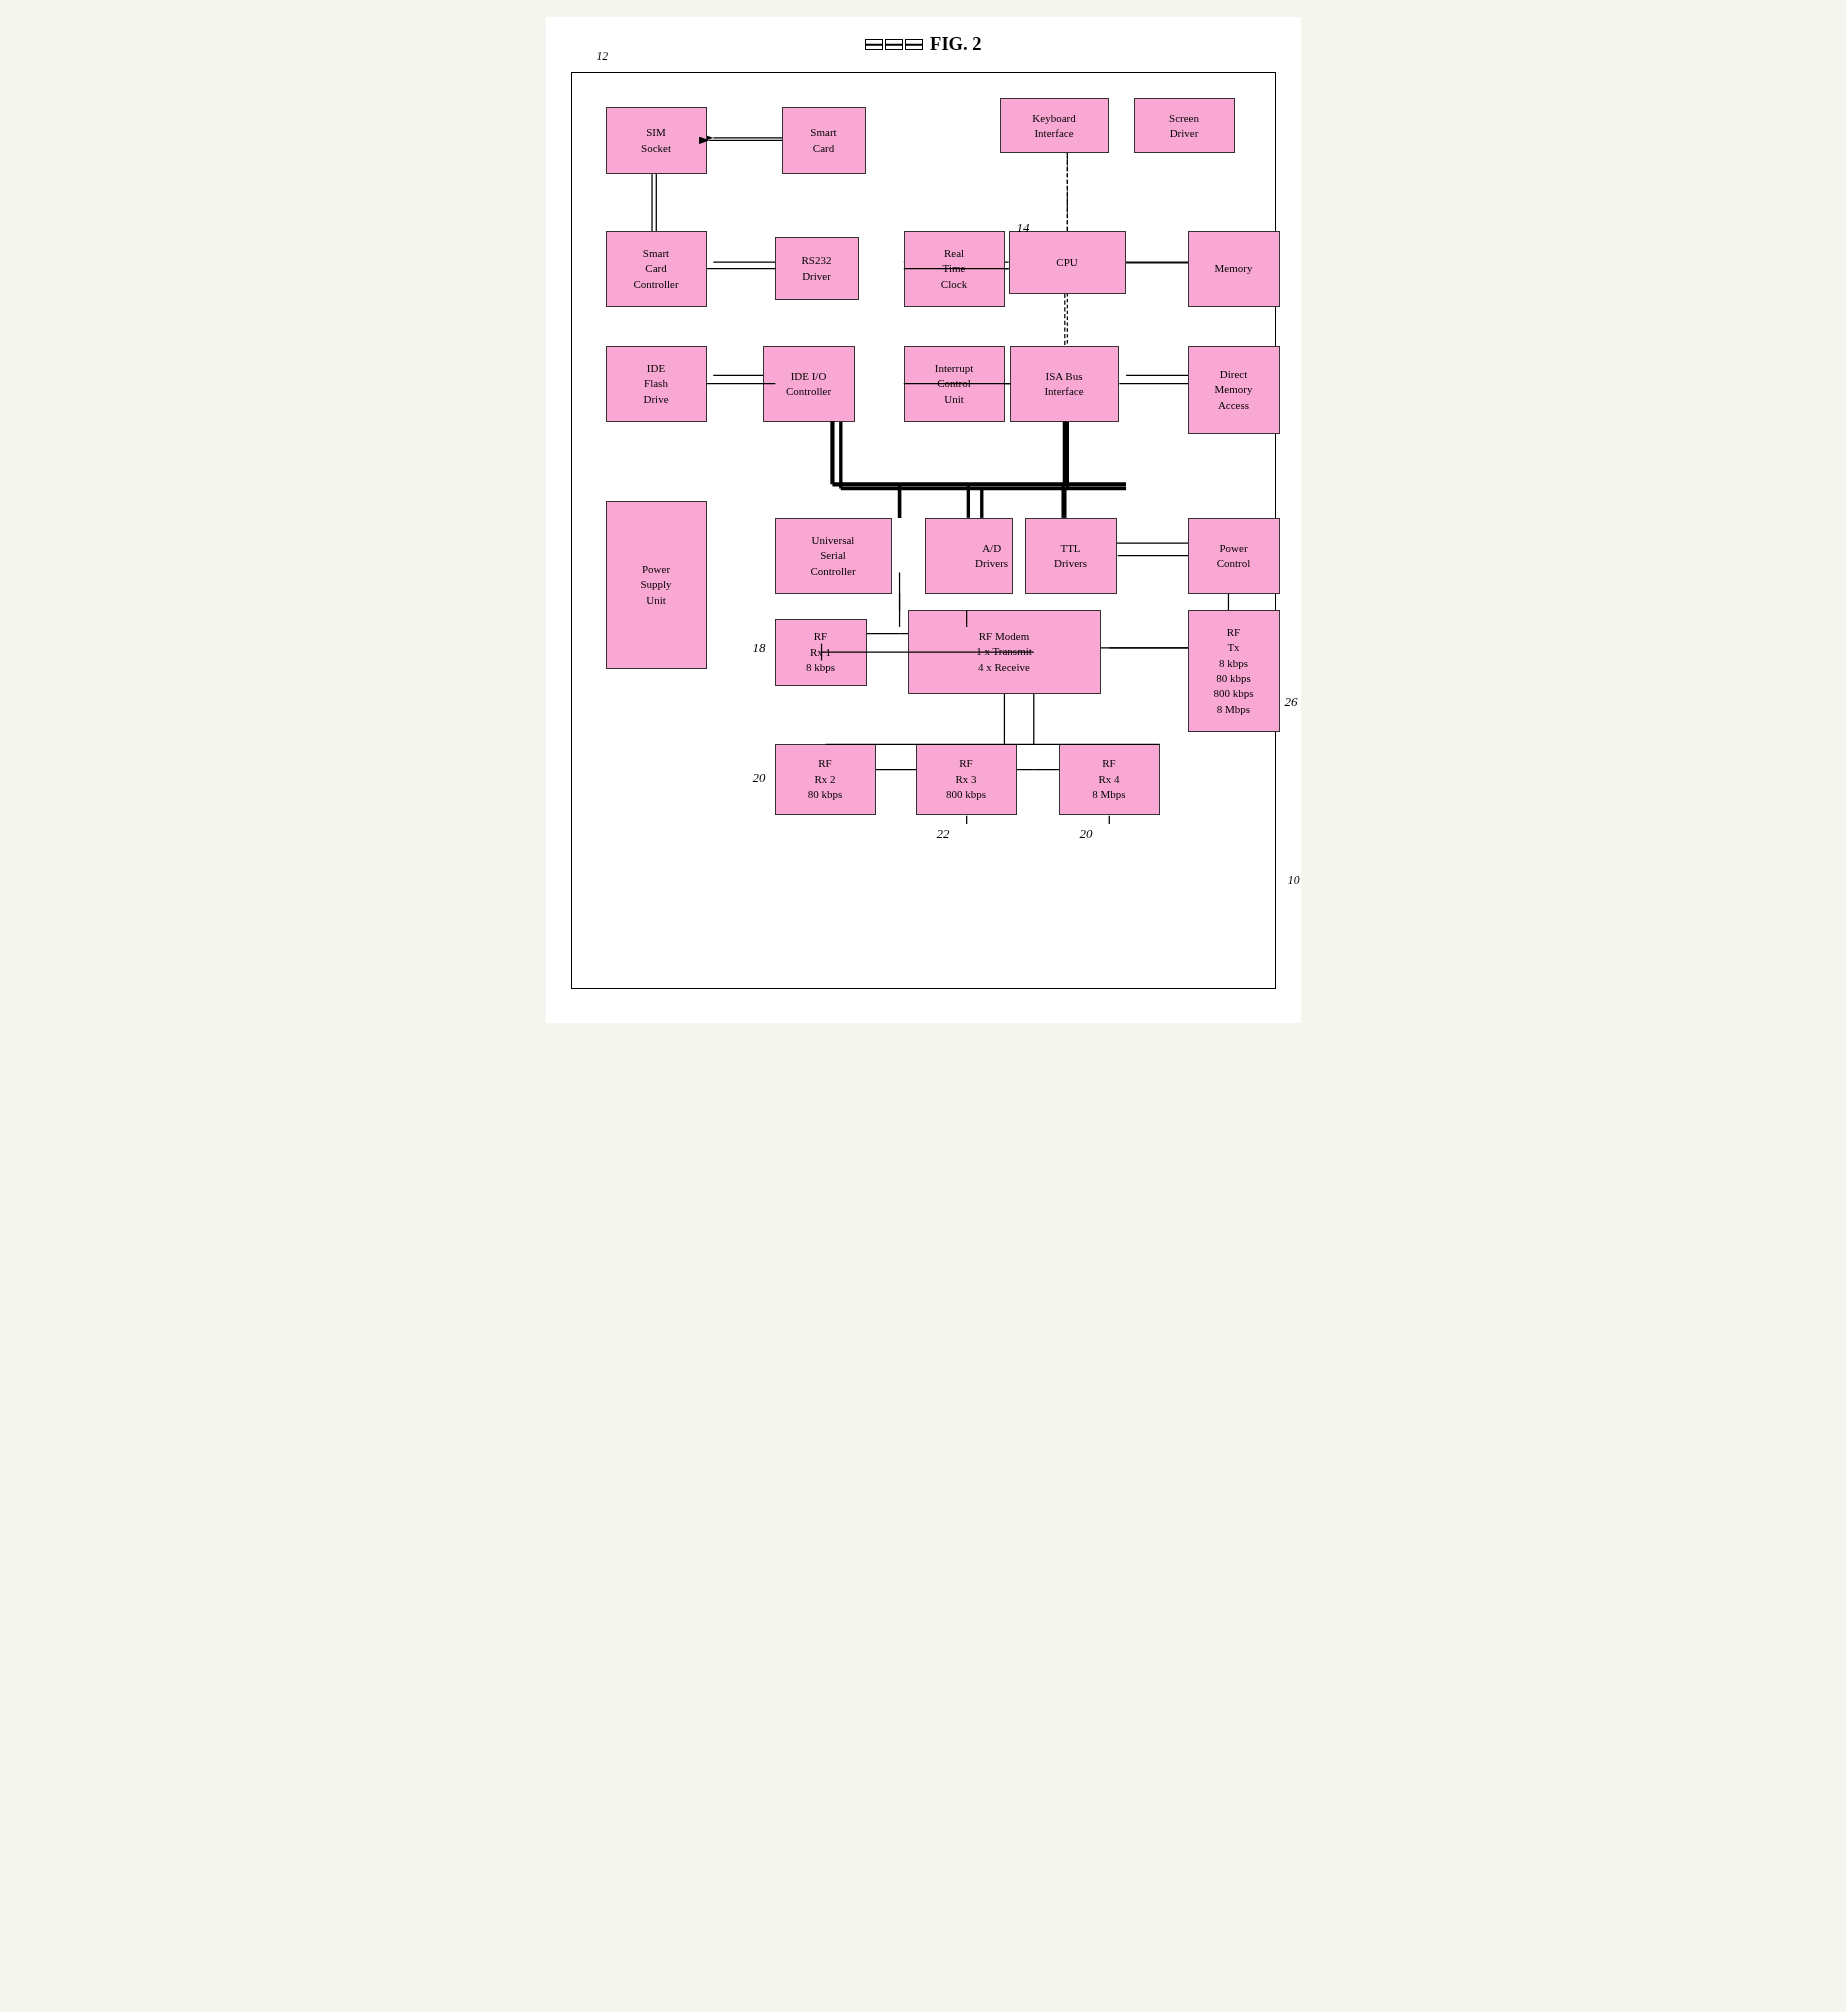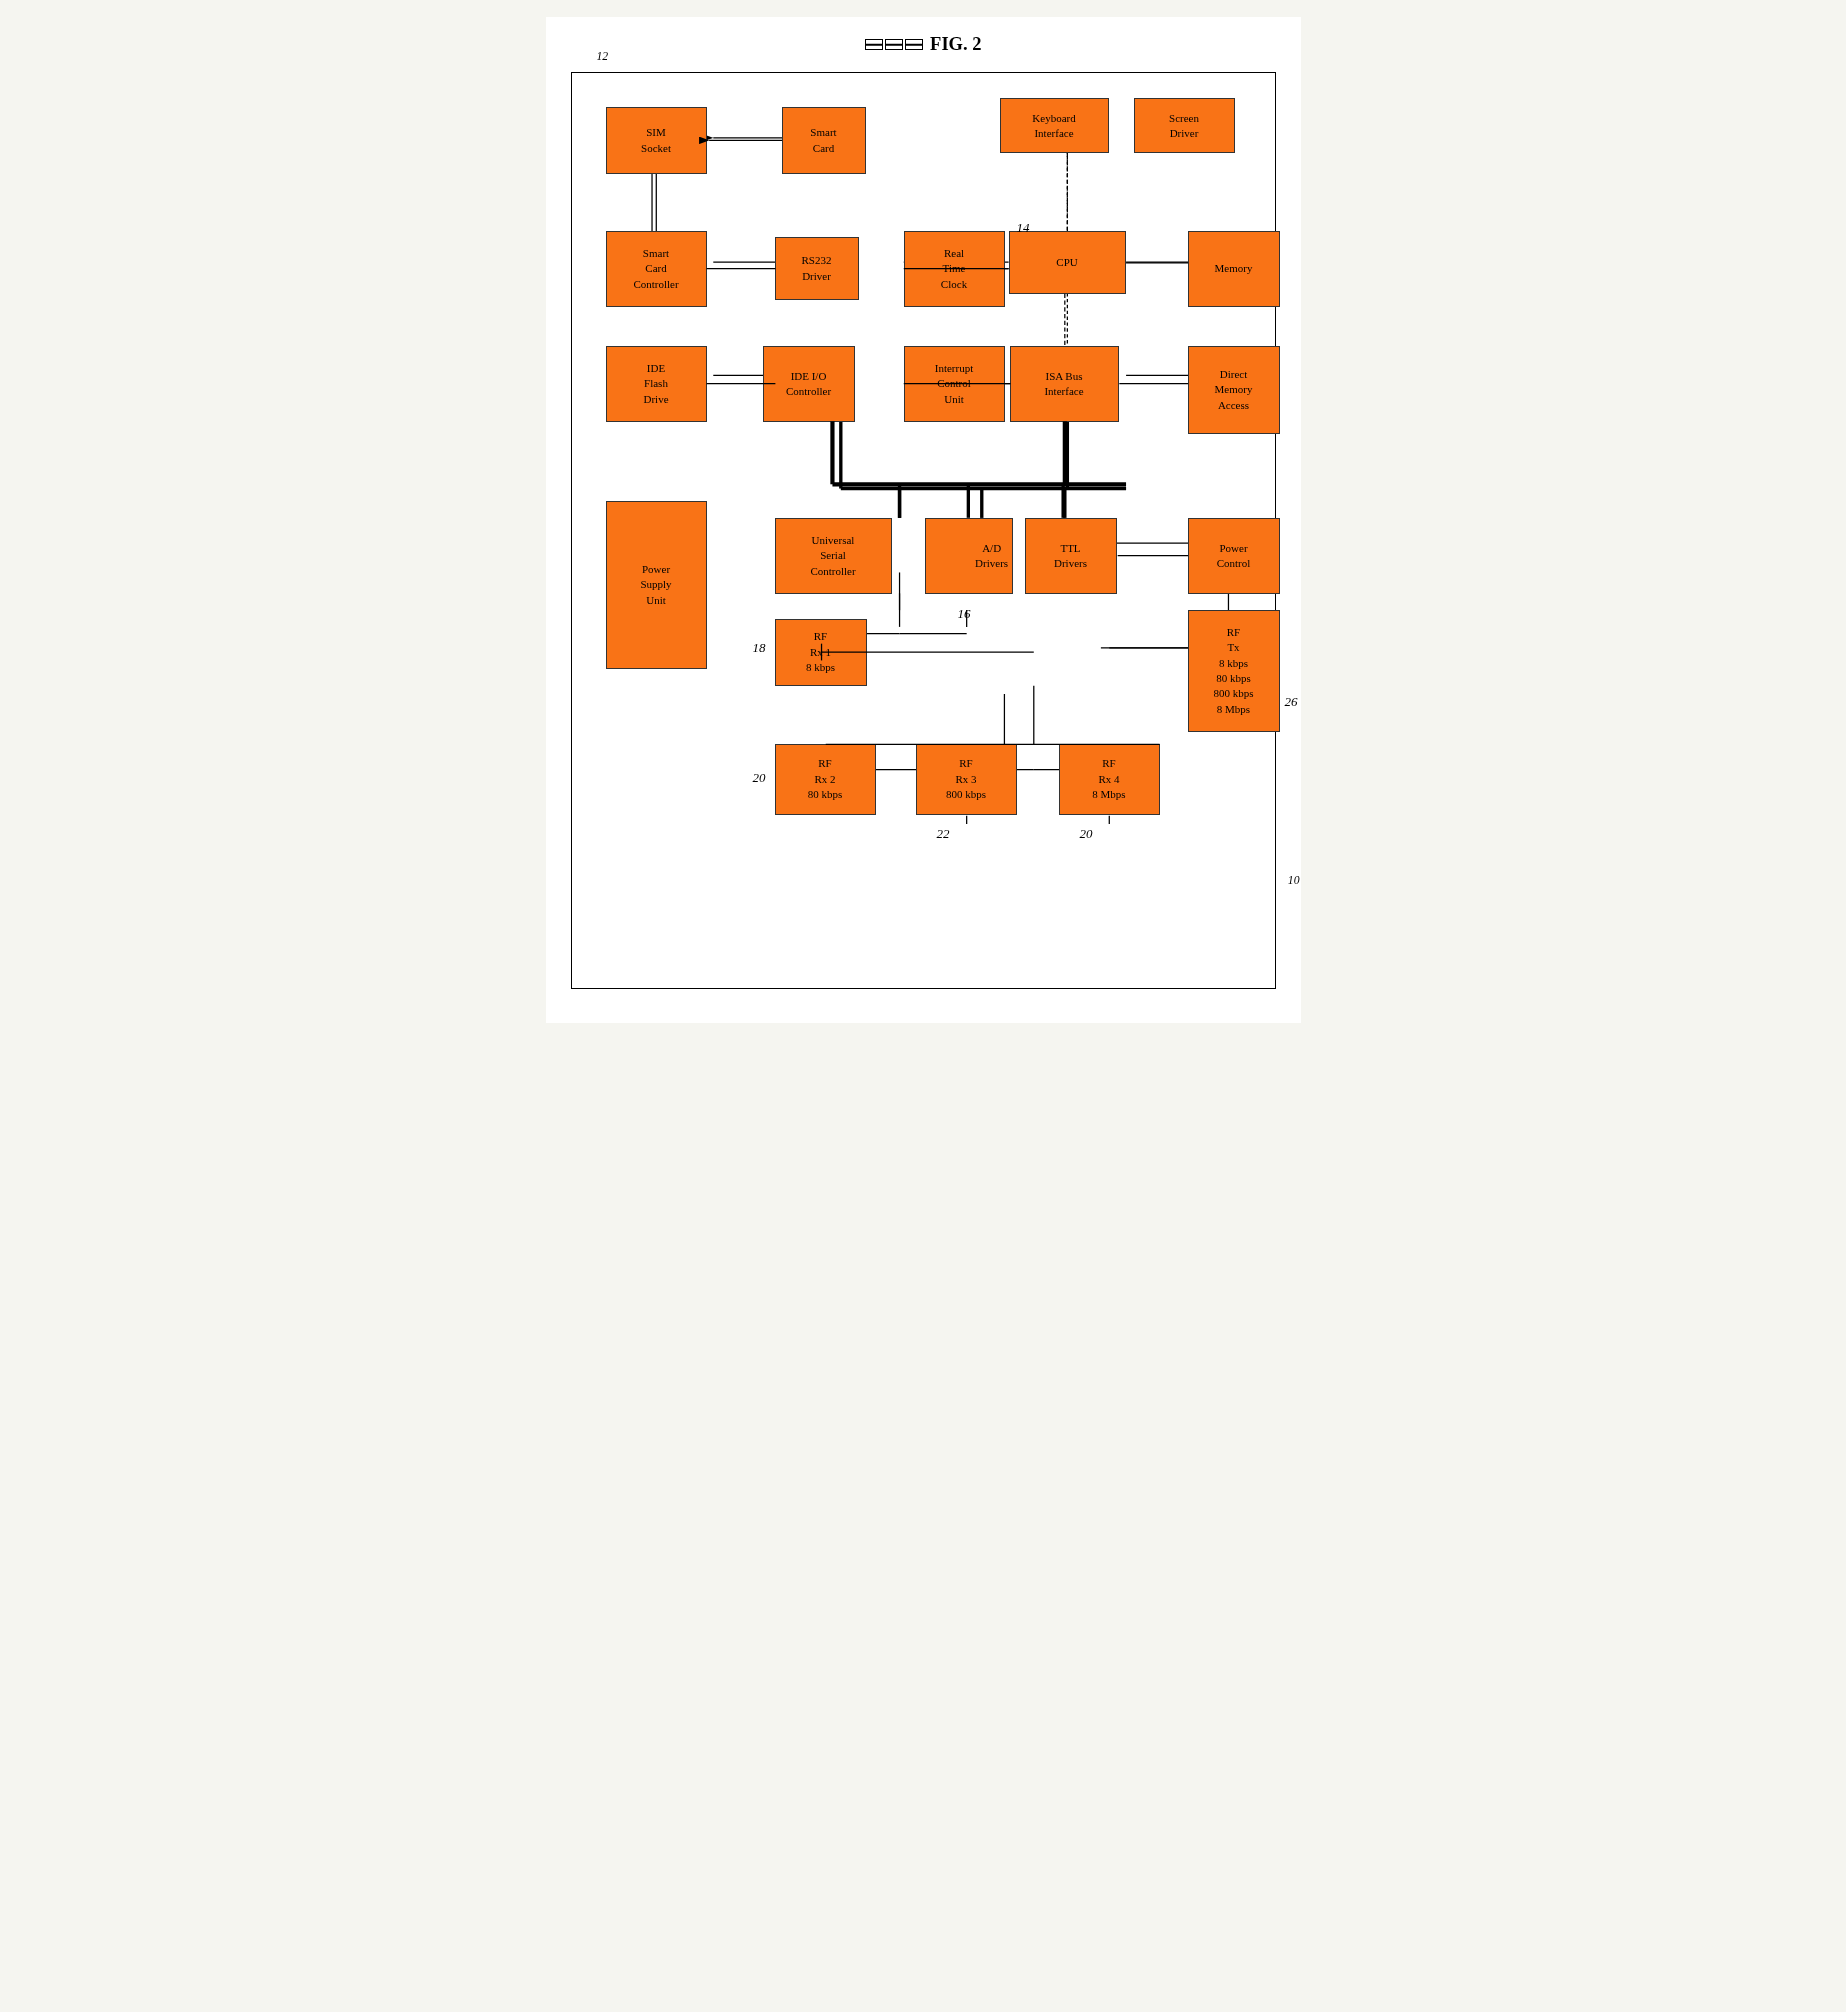--- a/index.html
+++ b/index.html
@@ -68,21 +68,21 @@
     .diagram-container {
       position: relative;
       width: 705px;
       height: 881px;
       margin: 0 auto;
     }
 
     .comp {
       position: absolute;
       border: 1.3px solid #333;
-      background: #f97316;
+      background: #f9a8d4;
       display: flex;
       align-items: center;
       justify-content: center;
       text-align: center;
       font-size: 11px;
       line-height: 1.4;
       padding: 4.2px 3.4px;
     }
 
     .label-ref {
@@ -263,20 +263,23 @@
       </div>
 
       <span class="label-ref" style="left:369px; top:516px;">16</span>
 
       <div class="comp" style="left:186px; top:529px; width:92px; height:67px;">
         <span>RF<br>Rx 1<br>8 kbps</span>
       </div>
 
       <span class="label-ref" style="left:164px; top:550px;">18</span>
 
+      <div class="comp" style="left:319px; top:520px; width:193px; height:84px;">
+        <span>RF Modem<br>1 x Transmit<br>4 x Receive</span>
+      </div>
 
       <div class="comp" style="left:599px; top:520px; width:92px; height:122px;">
         <span>RF<br>Tx<br>8 kbps<br>80 kbps<br>800 kbps<br>8 Mbps</span>
       </div>
 
       <span class="label-ref" style="left:696px; top:604px;">26</span>
 
       <div class="comp" style="left:186px; top:654px; width:101px; height:71px;">
         <span>RF<br>Rx 2<br>80 kbps</span>
       </div>

